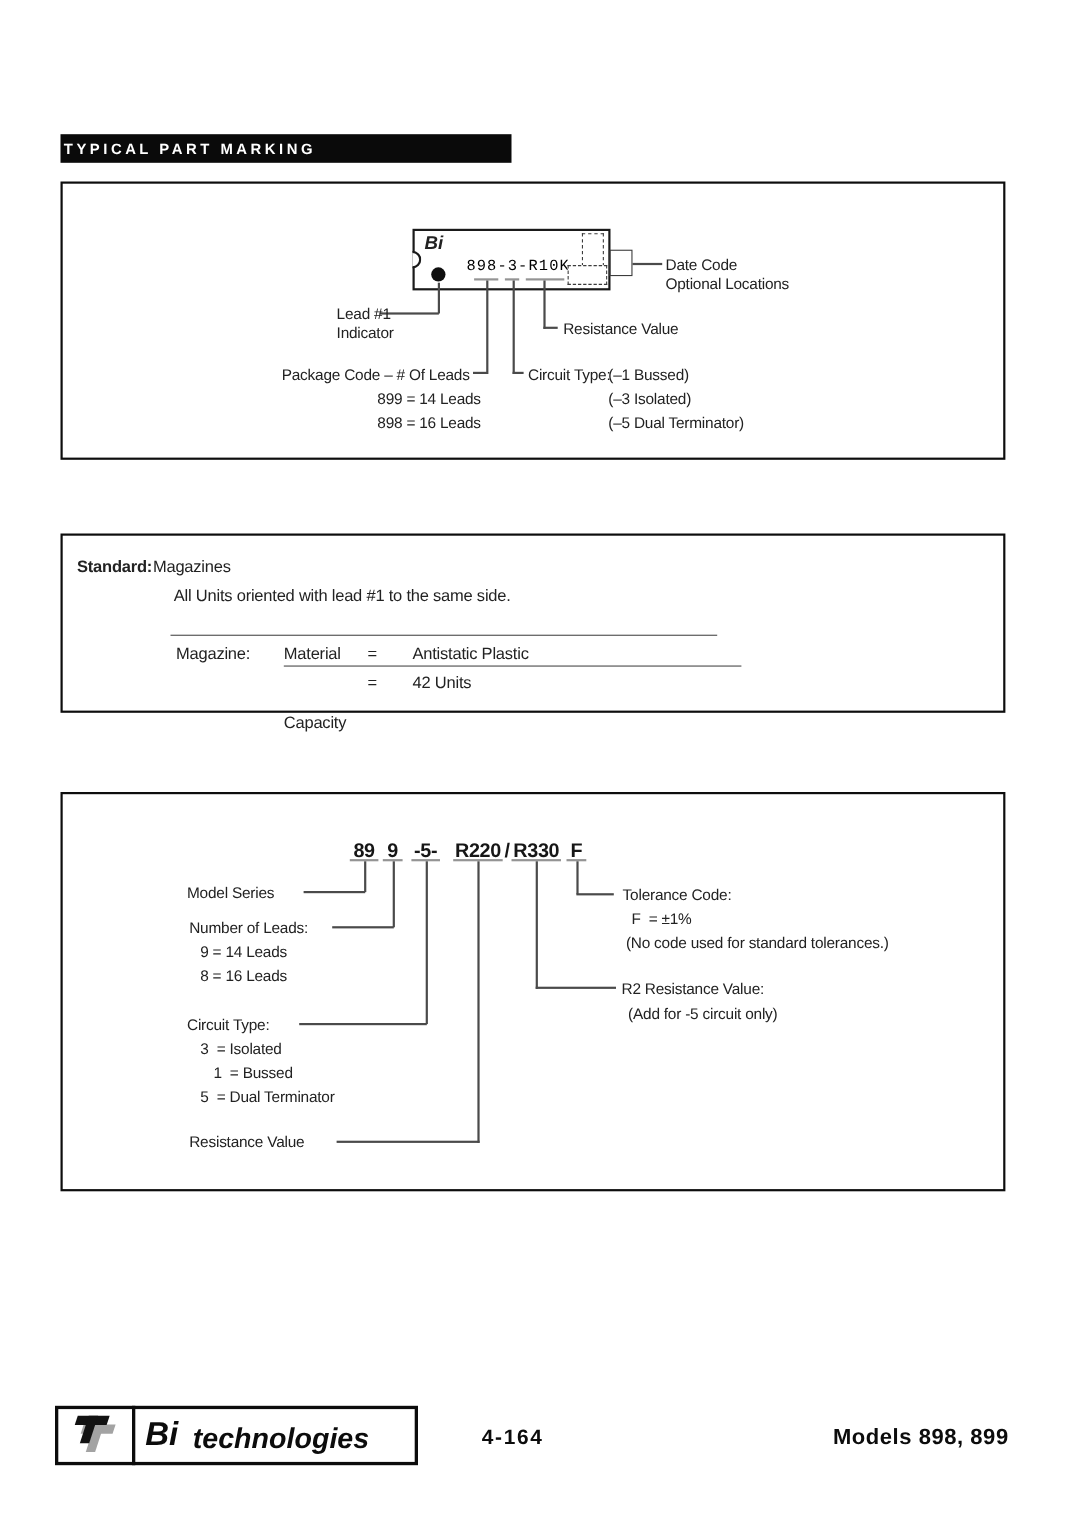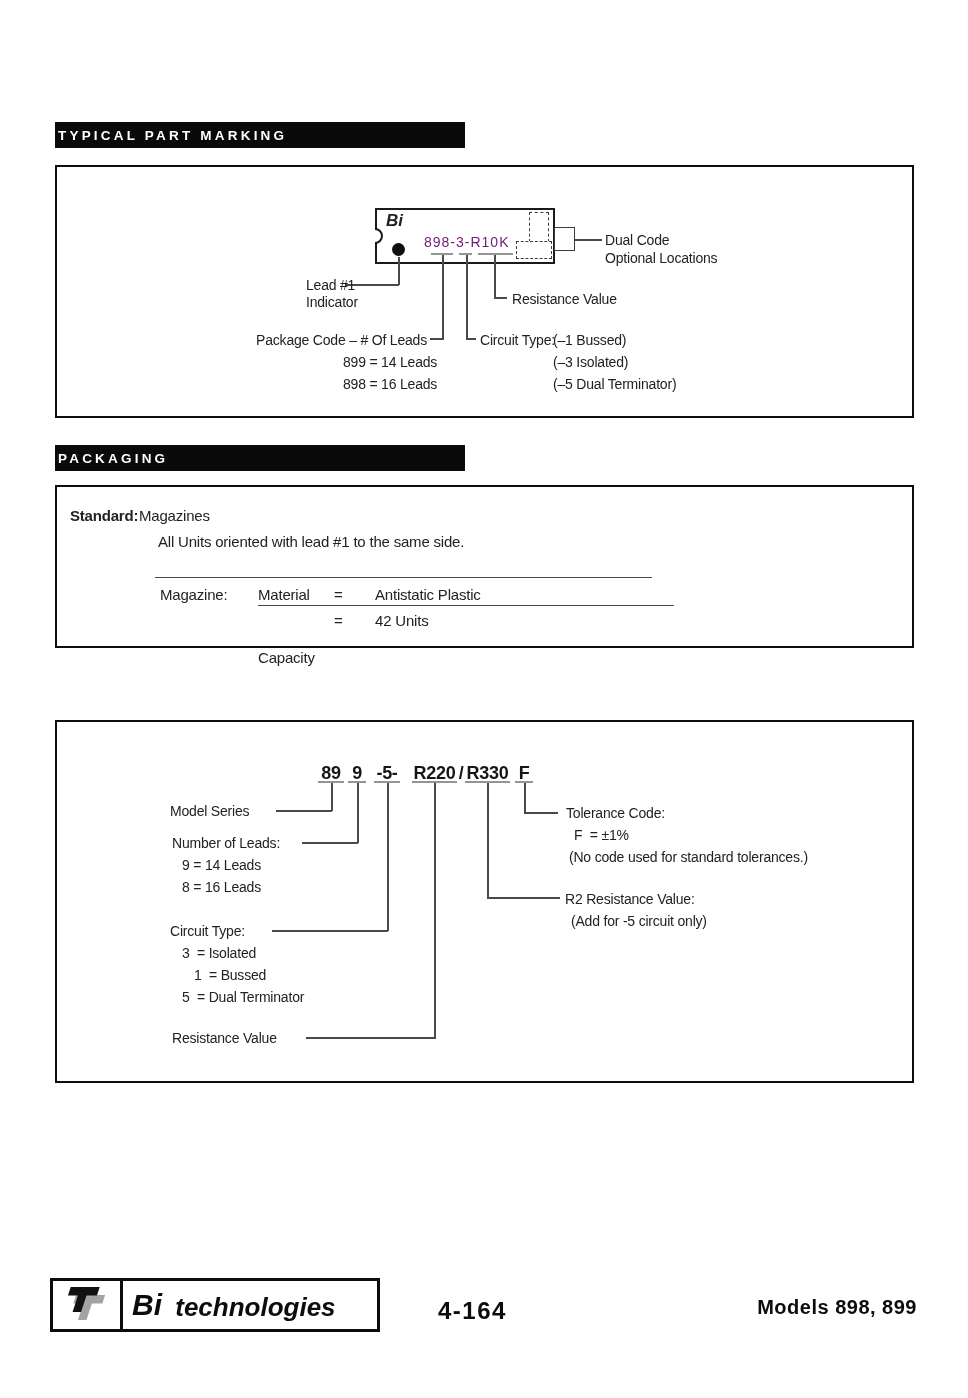--- a/index.html
+++ b/index.html
@@ -14,25 +14,25 @@
   .b{font-weight:bold;}
   .hl{position:absolute;height:1.6px;background:#4a4a4a;}
   .vl{position:absolute;width:1.6px;background:#4a4a4a;}
   .gul{position:absolute;height:2px;background:#949494;}
   .chip{position:absolute;border:2.5px solid #1a1a1a;background:#fff;box-sizing:border-box;}
   .notch{position:absolute;width:16px;height:16px;border-radius:50%;border:2px solid #1a1a1a;
          background:#fff;box-sizing:border-box;clip-path:inset(0 0 0 50%);}
   .dot{position:absolute;width:13px;height:13px;border-radius:50%;background:#0f0f0f;}
   .dashed{position:absolute;border:1.5px dashed #3c3c3c;background:#fff;box-sizing:border-box;}
   .obox{position:absolute;border:1.6px solid #3c3c3c;background:transparent;box-sizing:border-box;}
-  .mono{font-family:Liberation Sans, sans-serif;font-size:14px;letter-spacing:1px;color:#701a75;text-align:right;}
+  .mono{font-family:Liberation Mono, monospace;font-size:14px;letter-spacing:1px;color:#000000;text-align:right;}
   .code{position:absolute;font-weight:bold;font-size:18px;letter-spacing:-0.3px;color:#161616;
         text-align:center;line-height:1;white-space:pre;}
   .brand{position:absolute;font-weight:bold;font-style:italic;color:#0c0c0c;white-space:pre;}
-  .ftr{position:absolute;font-weight:bold;font-size:24px;letter-spacing:1.5px;color:#0c0c0c;white-space:pre;}
+  .ftr{position:absolute;font-weight:bold;font-size:19px;letter-spacing:1.5px;color:#0c0c0c;white-space:pre;}
 </style>
 </head>
 <body>
 
 <div class="page">
 
   <div class="bar" style="top:122px;">
     <span class="bartxt">TYPICAL PART MARKING</span>
   </div>
 
@@ -44,21 +44,21 @@
   <div class="dot" style="left:392px;top:243px;"></div>
   <span class="t mono" style="left:424px;top:234px;">898-3-R10K</span>
   <div class="gul" style="left:431px;top:253px;width:22px;"></div>
   <div class="gul" style="left:459px;top:253px;width:13px;"></div>
   <div class="gul" style="left:478px;top:253px;width:35px;"></div>
   <div class="dashed" style="left:529px;top:212px;width:20px;height:30px;"></div>
   <div class="dashed" style="left:516px;top:241px;width:36px;height:18px;"></div>
   <div class="obox" style="left:554px;top:227px;width:21px;height:24px;"></div>
 
   <div class="hl" style="left:575px;top:239px;width:27px;"></div>
-  <span class="t" style="left:605px;top:232px;">Dual Code</span>
+  <span class="t" style="left:605px;top:232px;">Date Code</span>
   <span class="t" style="left:605px;top:250px;">Optional Locations</span>
 
   <div class="vl" style="left:398px;top:257px;height:28px;"></div>
   <div class="hl" style="left:345px;top:284px;width:54px;"></div>
   <span class="t" style="left:306px;top:277px;">Lead #1</span>
   <span class="t" style="left:306px;top:294px;">Indicator</span>
 
   <div class="vl" style="left:494px;top:255px;height:44px;"></div>
   <div class="hl" style="left:494px;top:297px;width:13px;"></div>
   <span class="t" style="left:512px;top:291px;">Resistance Value</span>
@@ -69,23 +69,20 @@
   <span class="t" style="left:343px;top:354px;">899 = 14 Leads</span>
   <span class="t" style="left:343px;top:376px;">898 = 16 Leads</span>
 
   <div class="vl" style="left:466px;top:255px;height:85px;"></div>
   <div class="hl" style="left:466px;top:338px;width:10px;"></div>
   <span class="t" style="left:480px;top:332px;">Circuit Type:</span>
   <span class="t" style="left:553px;top:332px;">(–1 Bussed)</span>
   <span class="t" style="left:553px;top:354px;">(–3 Isolated)</span>
   <span class="t" style="left:553px;top:376px;">(–5 Dual Terminator)</span>
 
-  <div class="bar" style="top:445px;">
-    <span class="bartxt">PACKAGING</span>
-  </div>
 
   <div class="box" style="top:485px;height:163px;"></div>
   <span class="t t15 b" style="left:70px;top:507px;">Standard:</span>
   <span class="t t15" style="left:139px;top:507px;">Magazines</span>
   <span class="t t15" style="left:158px;top:533px;">All Units oriented with lead #1 to the same side.</span>
 
   <div class="hl" style="left:155px;top:577px;width:497px;height:1.4px;"></div>
   <span class="t t15" style="left:160px;top:586px;">Magazine:</span>
   <span class="t t15" style="left:258px;top:586px;">Material</span>
   <span class="t t15" style="left:334px;top:586px;">=</span>

